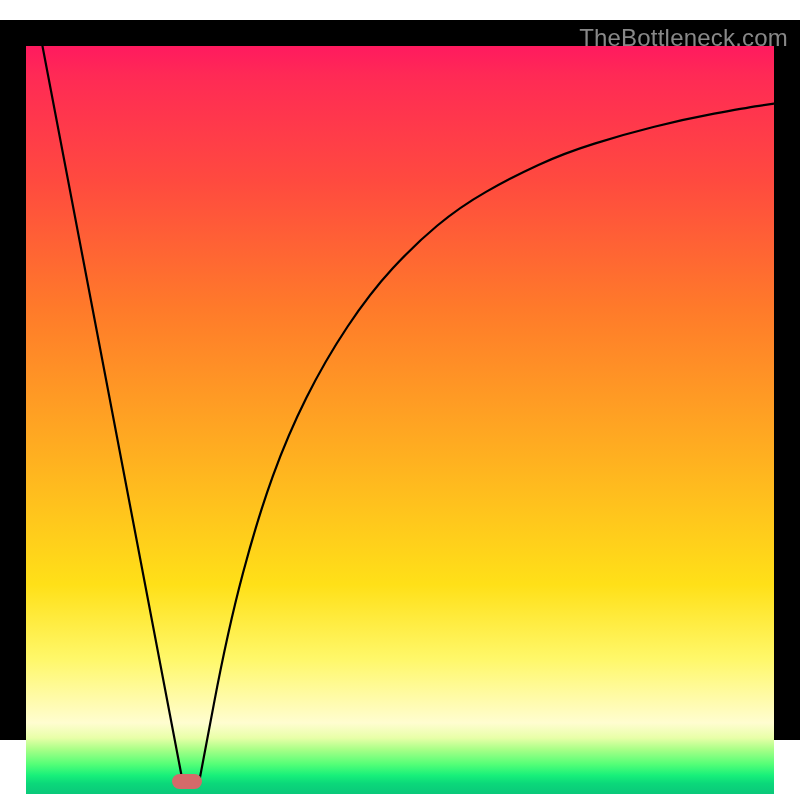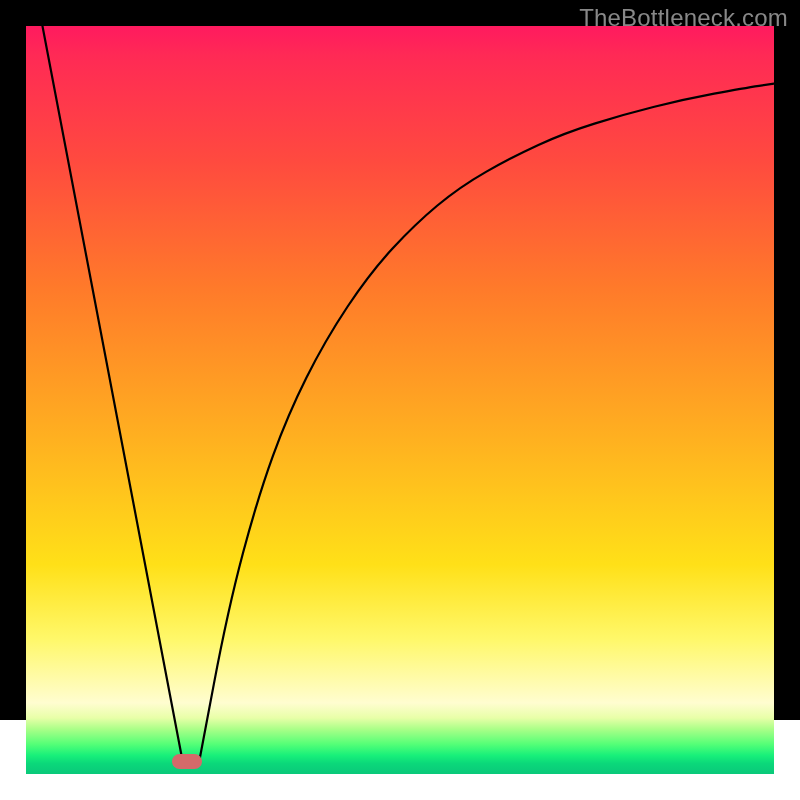--- a/index.html
+++ b/index.html
@@ -8,20 +8,21 @@
     width: 800px;
     height: 800px;
     background: #fff;
     overflow: hidden;
     font-family: Arial, Helvetica, sans-serif;
   }
   .canvas {
     position: relative;
     width: 800px;
     height: 720px;
+    margin-top: 20px;
   }
   .outer-black {
     position: absolute;
     inset: 0;
     background: #000;
   }
   .plot-area {
     position: absolute;
     left: 26px;
     top: 26px;

